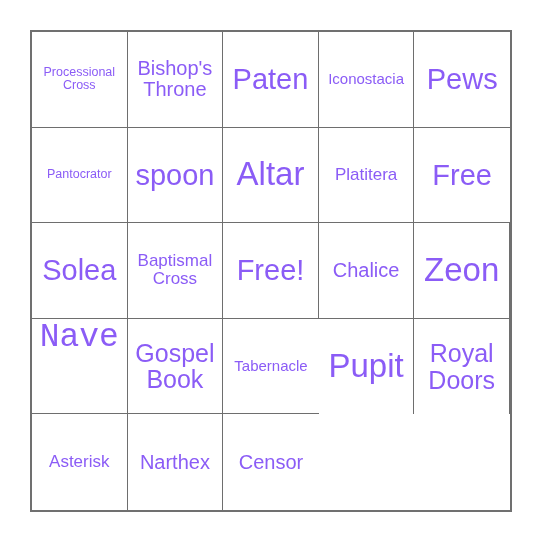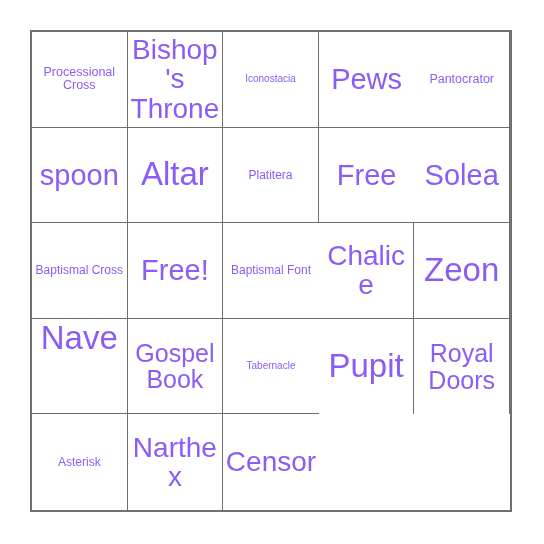--- a/index.html
+++ b/index.html
@@ -57,41 +57,44 @@
     color: #8b5cf6;
     line-height: 1.06;
     padding: 0 2px;
     box-sizing: border-box;
     word-wrap: break-word;
     font-weight: 400;
   }
 
   
   .fs-xs   { font-size: 12.5px; }
-  .fs-sm   { font-size: 10px; }
-  .fs-md   { font-size: 12px; }
-  .fs-lg   { font-size: 28px; text-align: center; }
+  .fs-sm   { font-size: 15px; }
+  .fs-md   { font-size: 17px; }
+  .fs-lg   { font-size: 20px; text-align: center; }
   .fs-xl   { font-size: 25px; }
   .fs-xxl  { font-size: 29px; }
   .fs-huge { font-size: 33px; }
 
   .align-top    { align-items: flex-start; }
-  .align-top .cell-text { padding-top: 2px; }
+  .align-top .cell-text { padding-top: 2px; font-family: Liberation Mono, monospace; }
   .align-center { align-items: center; }
 </style>
 </head>
 <body>
 
 <div id="bingo-card">
   <div id="bingo-grid">
       <div class="bingo-cell align-center">
         <span class="cell-text fs-xs">Processional Cross</span>
       </div>
       <div class="bingo-cell align-center">
         <span class="cell-text fs-lg">Bishop's Throne</span>
+      </div>
+      <div class="bingo-cell align-center">
+        <span class="cell-text fs-xxl">Paten</span>
       </div>
       <div class="bingo-cell align-center">
         <span class="cell-text fs-sm">Iconostacia</span>
       </div>
       <div class="bingo-cell col-last align-center">
         <span class="cell-text fs-xxl">Pews</span>
       </div>
       <div class="bingo-cell align-center">
         <span class="cell-text fs-xs">Pantocrator</span>
       </div>
@@ -108,23 +111,20 @@
         <span class="cell-text fs-xxl">Free</span>
       </div>
       <div class="bingo-cell align-center">
         <span class="cell-text fs-xxl">Solea</span>
       </div>
       <div class="bingo-cell align-center">
         <span class="cell-text fs-md">Baptismal Cross</span>
       </div>
       <div class="bingo-cell align-center">
         <span class="cell-text fs-xxl">Free!</span>
-      </div>
-      <div class="bingo-cell col-last align-center">
-        <span class="cell-text fs-md">Baptismal Font</span>
       </div>
       <div class="bingo-cell align-center">
         <span class="cell-text fs-lg">Chalice</span>
       </div>
       <div class="bingo-cell align-center">
         <span class="cell-text fs-huge">Zeon</span>
       </div>
       <div class="bingo-cell align-top">
         <span class="cell-text fs-huge">Nave</span>
       </div>

